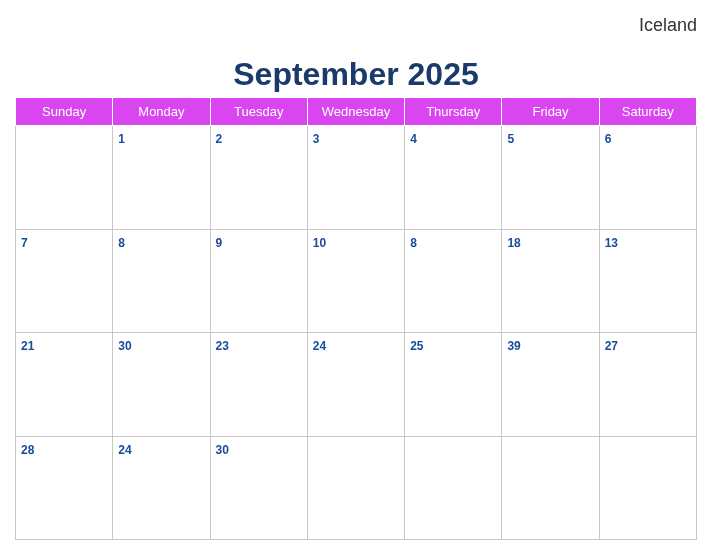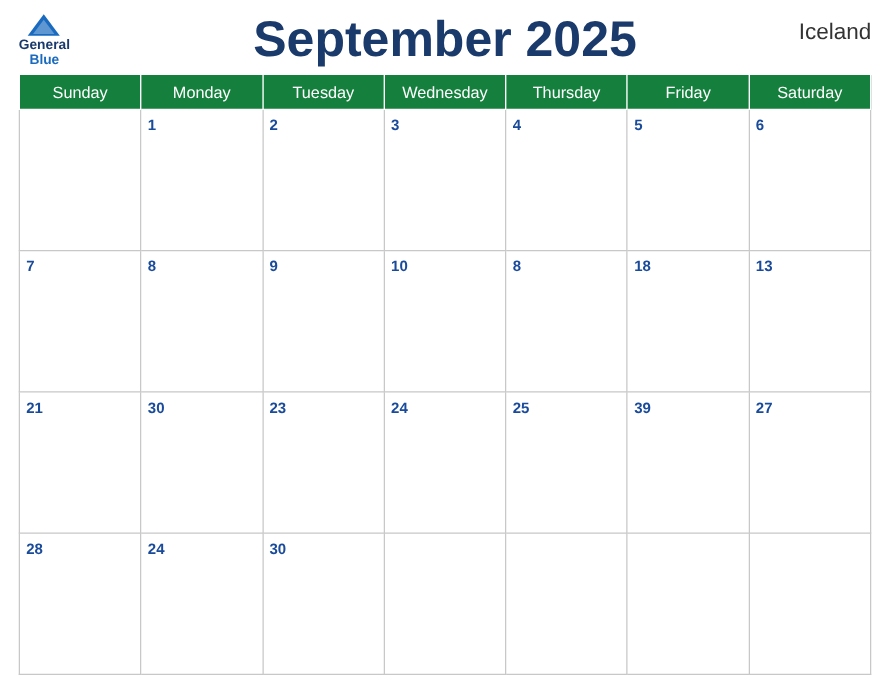--- a/index.html
+++ b/index.html
@@ -56,34 +56,35 @@
 
     .country-label {
       position: absolute;
       right: 0;
       top: 5px;
       font-size: 18px;
       color: #333;
     }
 
     .calendar-title {
-      font-size: 40px;
+      font-size: 32px;
       color: #1a3a6b;
       font-weight: bold;
       text-align: center;
+      margin-top: 46px;
     }
 
     .calendar {
       width: 100%;
       border-collapse: collapse;
       flex: 1;
     }
 
     .calendar th {
-      background-color: #15803d;
+      background-color: #d946ef;
       color: white;
       text-align: center;
       padding: 6px 4px;
       font-size: 13px;
       font-weight: normal;
       border: 1px solid #fff;
     }
 
     .calendar td {
       border: 1px solid #c8c8c8;
@@ -100,28 +101,20 @@
     .day-number {
       color: #1a4b9b;
       font-size: 12px;
       font-weight: bold;
     }
   </style>
 </head>
 <body>
 
 <div class="header">
-  <div class="logo">
-    <svg class="logo-icon" viewBox="0 0 40 28">
-      <polygon points="20,2 38,26 2,26" fill="#1a6bbf"></polygon>
-      <polygon points="20,8 32,24 8,24" fill="#fff" opacity="0.3"></polygon>
-    </svg>
-    <span class="logo-text-general">General</span>
-    <span class="logo-text-blue">Blue</span>
-  </div>
   <h1 class="calendar-title">September 2025</h1>
   <span class="country-label">Iceland</span>
 </div>
 
 <table class="calendar">
   <thead>
     <tr>
       <th>Sunday</th>
       <th>Monday</th>
       <th>Tuesday</th>

